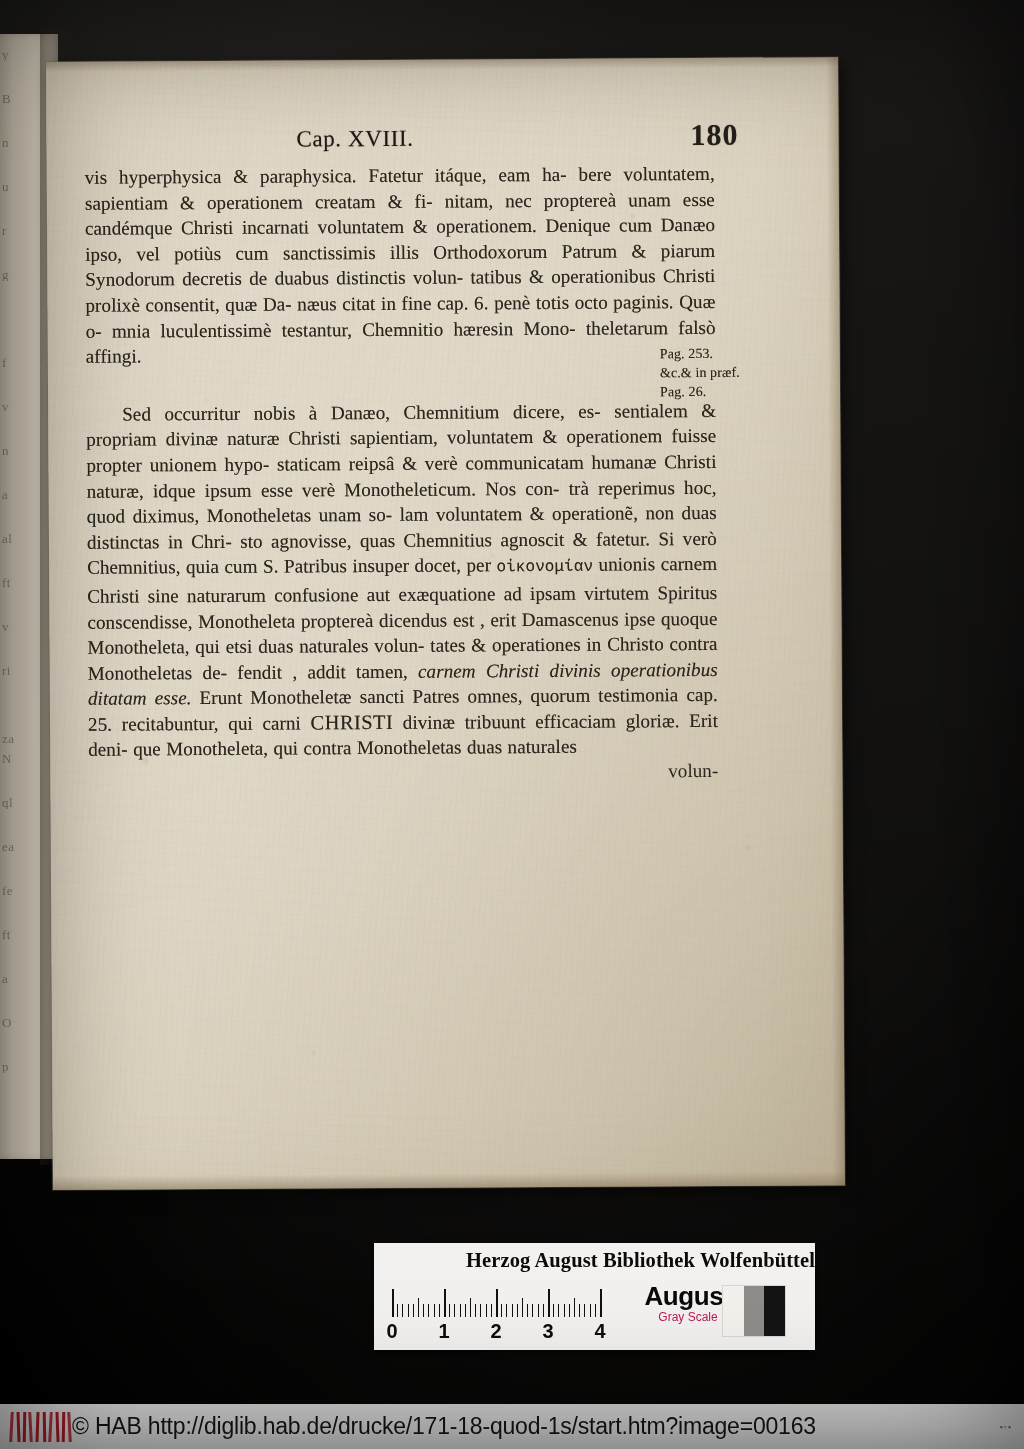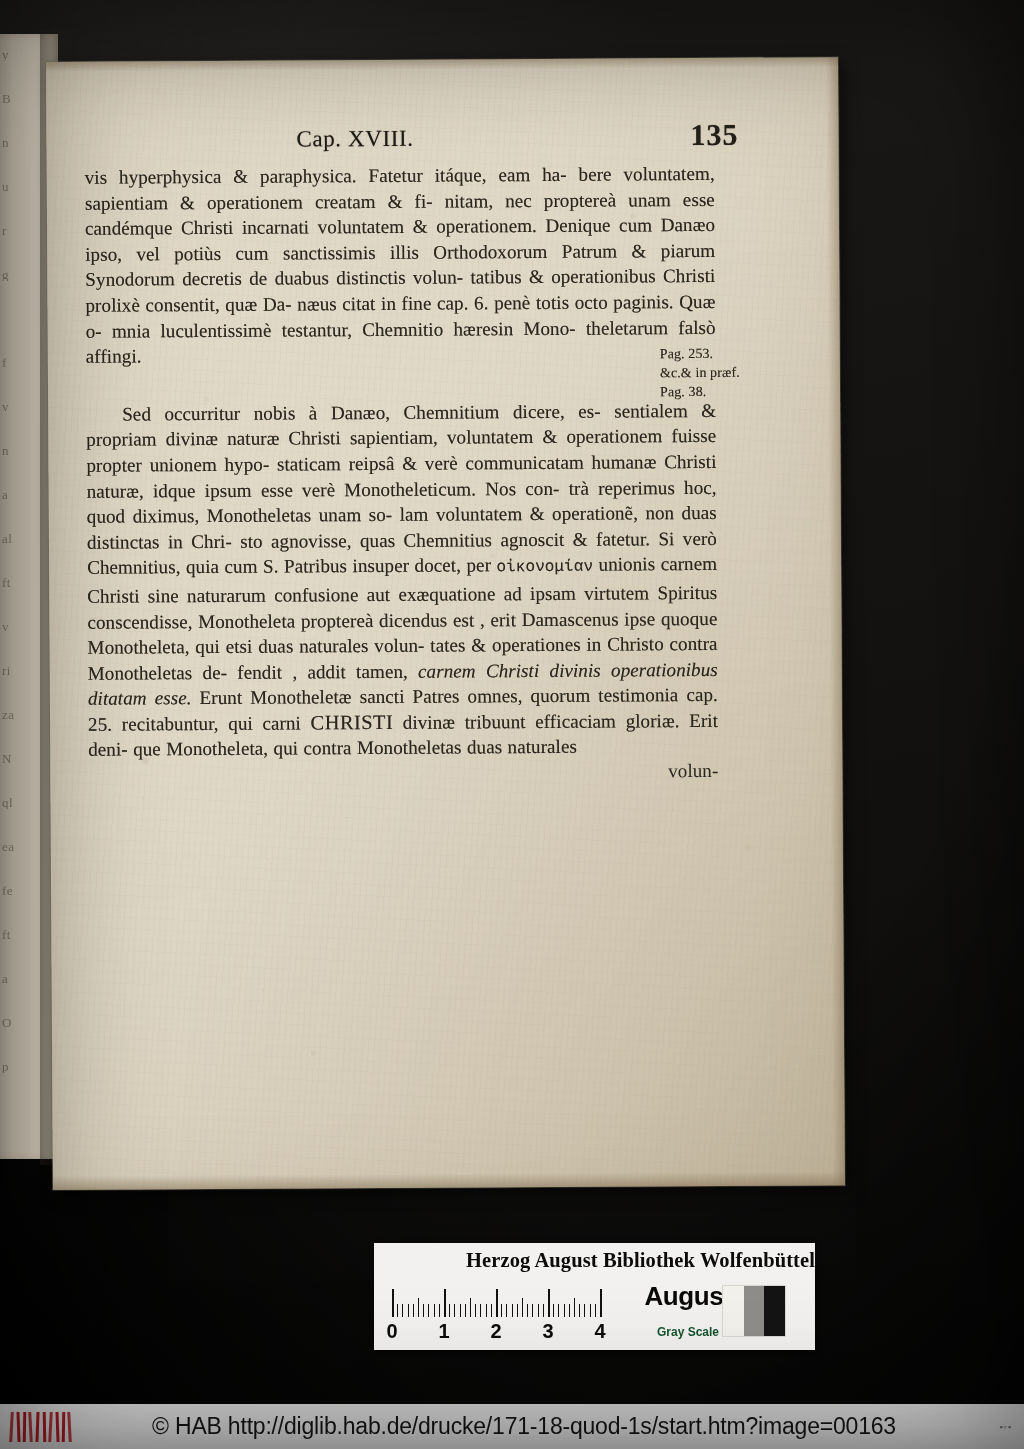--- a/index.html
+++ b/index.html
@@ -224,24 +224,24 @@
   .kodak-word {
     font-family: "Liberation Sans", sans-serif;
     font-weight: bold;
     font-size: 26px;
     letter-spacing: -.4px;
     color: #0a0a0a;
     line-height: 26px;
   }
   .kodak-sub {
     font-family: "Liberation Sans", sans-serif;
-    font-weight: bold;
+    font-weight: normal;
     font-size: 12px;
-    color: #14532d;
-    margin-top: 16px;
+    color: #be185d;
+    margin-top: 1px;
   }
   .patches {
     position: absolute;
     left: 348px; top: 42px;
     width: 62px; height: 50px;
     display: flex;
     border: 1px solid #d8d6d2;
   }
   .patches > i { display: block; height: 100%; }
   
@@ -260,21 +260,21 @@
     position: relative;
   }
   .credit-mark i {
     position: absolute;
     top: 0;
     width: 3px; height: 100%;
     background: #9e1b24;
   }
   .credit-text {
     flex: 1;
-    text-align: center;
+    text-align: left;
     font-family: "Liberation Sans", sans-serif;
     font-size: 23px;
     color: #141414;
     letter-spacing: -.2px;
     padding-right: 48px;
   }
   .credit-dots {
     position: absolute;
     right: 12px;
     font-family: "Liberation Sans", sans-serif;
@@ -307,21 +307,21 @@
         <div class="facing-scrap" style="top: 234px;">g</div>
         <div class="facing-scrap" style="top: 278px;"></div>
         <div class="facing-scrap" style="top: 322px;">f</div>
         <div class="facing-scrap" style="top: 366px;">v</div>
         <div class="facing-scrap" style="top: 410px;">n</div>
         <div class="facing-scrap" style="top: 454px;">a</div>
         <div class="facing-scrap" style="top: 498px;">al</div>
         <div class="facing-scrap" style="top: 542px;">ft</div>
         <div class="facing-scrap" style="top: 586px;">v</div>
         <div class="facing-scrap" style="top: 630px;">ri</div>
-        <div class="facing-scrap" style="top: 674px;">za</div>
+        <div class="facing-scrap" style="top: 698px;">za</div>
         <div class="facing-scrap" style="top: 718px;">N</div>
         <div class="facing-scrap" style="top: 762px;">ql</div>
         <div class="facing-scrap" style="top: 806px;">ea</div>
         <div class="facing-scrap" style="top: 850px;">fe</div>
         <div class="facing-scrap" style="top: 894px;">ft</div>
         <div class="facing-scrap" style="top: 938px;">a</div>
         <div class="facing-scrap" style="top: 982px;">O</div>
         <div class="facing-scrap" style="top: 1026px;">p</div>
       </div>
   </div>
@@ -331,34 +331,34 @@
     <div class="leaf-grain"></div>
     <div class="leaf-foxing"></div>
     <div class="leaf-edge-top"></div>
     <div class="leaf-edge-right"></div>
     <div class="leaf-edge-bottom"></div>
 
     <div class="typeblock">
 
       <div class="running-head">
         <div class="chapter-head">Cap. XVIII.</div>
-        <div class="folio-number">135</div>
+        <div class="folio-number">180</div>
       </div>
 
       <p class="body-para para-one">vis hyperphysica &amp; paraphysica.  Fatetur itáque, eam ha‑ bere voluntatem, sapientiam &amp; operationem creatam &amp; fi‑ nitam, nec proptereà unam esse candémque Christi incarnati voluntatem &amp; operationem.   Denique cum Danæo ipso, vel potiùs cum  sanctissimis illis Orthodoxorum Patrum &amp; piarum Synodorum decretis de duabus distinctis volun‑ tatibus &amp; operationibus Christi prolixè consentit, quæ Da‑ næus citat in fine cap. 6. penè totis octo paginis.   Quæ o‑ mnia luculentissimè testantur, Chemnitio hæresin Mono‑ theletarum falsò affingi.</p>
 
       <p class="body-para para-two"><span>Sed occurritur nobis à Danæo, Chemnitium dicere, es‑ sentialem &amp; propriam divinæ naturæ Christi sapientiam, voluntatem &amp; operationem fuisse propter unionem hypo‑ staticam  reipsâ &amp; verè communicatam humanæ Christi naturæ, idque ipsum esse verè Monotheleticum.  Nos con‑ trà reperimus hoc, quod diximus, Monotheletas unam so‑ lam voluntatem &amp; operationẽ, non duas distinctas in Chri‑ sto  agnovisse, quas Chemnitius agnoscit &amp; fatetur.  Si verò Chemnitius, quia cum S. Patribus insuper docet, per </span><span class="greek">οἰκονομίαν</span><span> unionis carnem Christi sine naturarum confusione aut exæquatione ad ipsam virtutem Spiritus conscendisse, Monotheleta proptereà dicendus est ,  erit Damascenus ipse quoque Monotheleta, qui etsi duas naturales volun‑ tates &amp; operationes in Christo contra Monotheletas de‑ fendit ,  addit tamen, </span><span class="ital">carnem Christi divinis operationibus ditatam esse.</span><span>   Erunt Monotheletæ sancti Patres omnes, quorum  testimonia  cap. 25.   recitabuntur, qui carni </span><span class="caps">CHRISTI</span><span> divinæ tribuunt efficaciam gloriæ. Erit deni‑ que Monotheleta, qui contra Monotheletas duas naturales</span></p>
 
       <p class="catchword">volun-</p>
     </div>
 
     <div class="marginalia">
       <div>Pag. 253.</div>
       <div>&amp;c.&amp; in præf.</div>
-      <div>Pag. 38.</div>
+      <div>Pag. 26.</div>
     </div>
   </div>
 
   <div class="target-card">
     <div class="target-title">Herzog August Bibliothek Wolfenbüttel</div>
 
     <div class="ruler" id="ruler">
         <div class="tick major" style="left: 4px;"></div>
         <div class="tick minor" style="left: 9.2px;"></div>
         <div class="tick minor" style="left: 14.4px;"></div>

